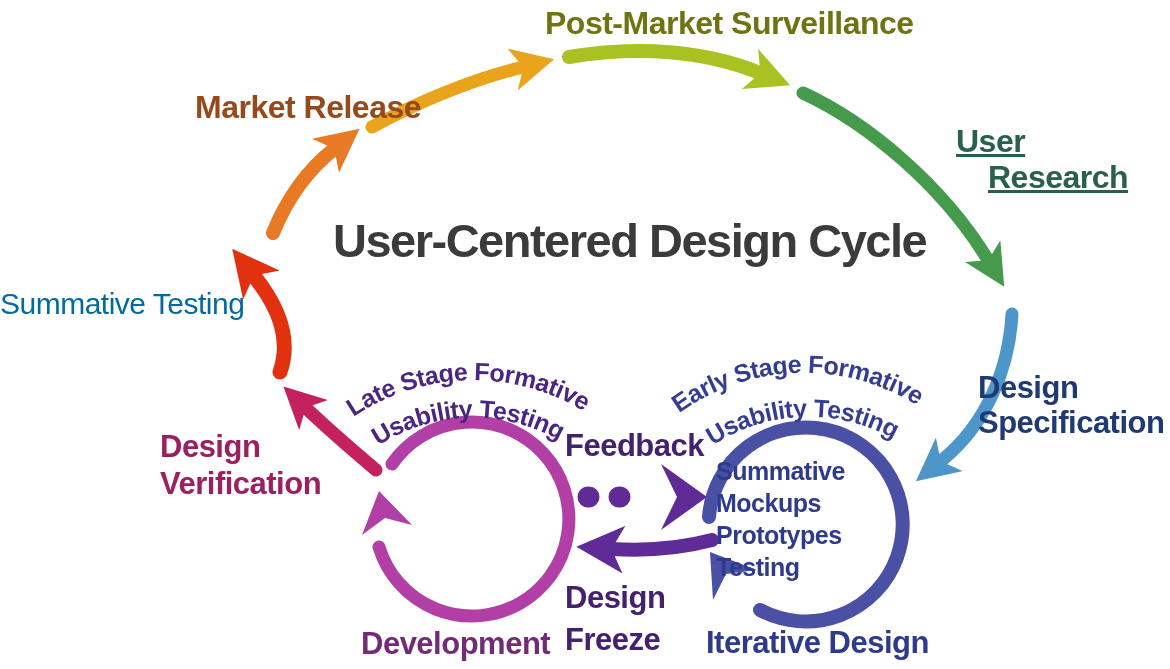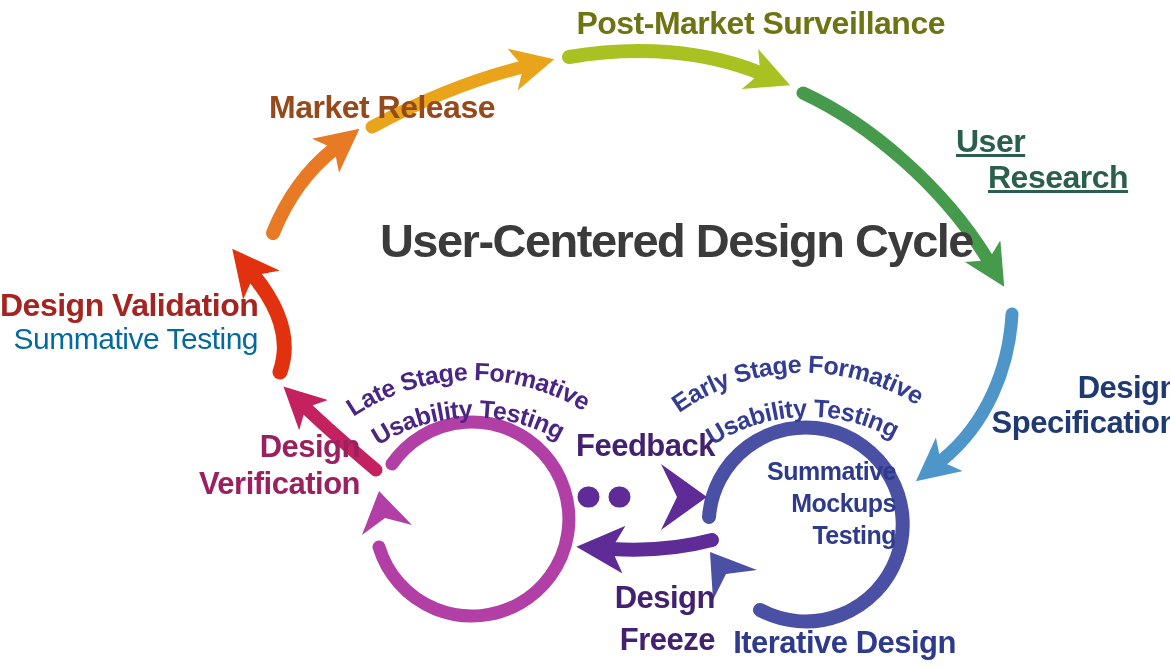--- a/index.html
+++ b/index.html
@@ -1,20 +1,20 @@
 <!DOCTYPE html>
 <html><head>
 <meta charset="utf-8">
 <style>
   html,body{margin:0;padding:0;background:#fff;}
   #stage{position:relative;width:1170px;height:669px;background:#fff;overflow:hidden;
          font-family:"Liberation Sans",sans-serif;}
   #art{position:absolute;left:0;top:0;}
   .lbl{position:absolute;white-space:nowrap;font-weight:700;letter-spacing:-0.5px;line-height:1.08;}
-  .ctr{text-align:right;}
+  .ctr{text-align:left;}
   
   .c-title{color:#3B3B3B;}
   .c-mr{color:#96491A;}
   .c-fda{color:#A33A12;}
   .c-dv{color:#A32420;}
   .c-st{color:#0369a1;font-weight:400;}
   .c-pm{color:#6F7412;}
   .c-ur{color:#2B5F4D;text-decoration:underline;}
   .c-ds{color:#1F3A72;}
   .c-dverif{color:#9A2060;}
@@ -110,21 +110,20 @@
   </svg>
 
   <div class="lbl ctr c-title" style="left:333px;top:216px;width:640px;font-size:47px;letter-spacing:-1.5px;">User-Centered Design Cycle</div>
 
   <div class="lbl ctr c-pm" style="left:545px;top:6px;width:400px;font-size:32px;">Post-Market Surveillance</div>
 
   <div class="lbl ctr c-mr" style="left:195px;top:43px;width:300px;font-size:32px;margin-top:47px;">Market Release</div>
 
 
   <div class="lbl ctr" style="left:0;top:288px;width:258px;">
-    <div class="c-dv" style="font-size:32px;">Design Validation</div>
     <div class="c-st" style="font-size:30px;">Summative Testing</div>
   </div>
 
   <div class="lbl c-ur" style="left:956px;top:123px;font-size:32px;line-height:36px;">
     <div>User</div>
     <div style="margin-left:32px;">Research</div>
   </div>
 
   <div class="lbl ctr c-ds" style="left:978px;top:370px;width:200px;font-size:31px;line-height:35px;">
     <div>Design</div>
@@ -136,22 +135,24 @@
     <div>Verification</div>
   </div>
 
   <div class="lbl ctr c-conn" style="left:565px;top:429px;width:150px;font-size:31px;">Feedback</div>
 
   <div class="lbl ctr c-conn" style="left:565px;top:577px;width:150px;font-size:31px;line-height:42px;">
     <div>Design</div>
     <div>Freeze</div>
   </div>
 
+  <div class="lbl ctr c-dev" style="left:361px;top:627px;width:200px;font-size:31px;">Development</div>
 
   <div class="lbl ctr c-it" style="left:706px;top:626px;width:250px;font-size:31px;">Iterative Design</div>
 
   <div class="lbl ctr c-inner" style="left:716px;top:455px;width:180px;font-size:25px;line-height:32px;">
     <div>Summative</div>
     <div>Mockups</div>
+    <div>Prototypes</div>
     <div>Testing</div>
   </div>
 
 </div>
 
 </body></html>

